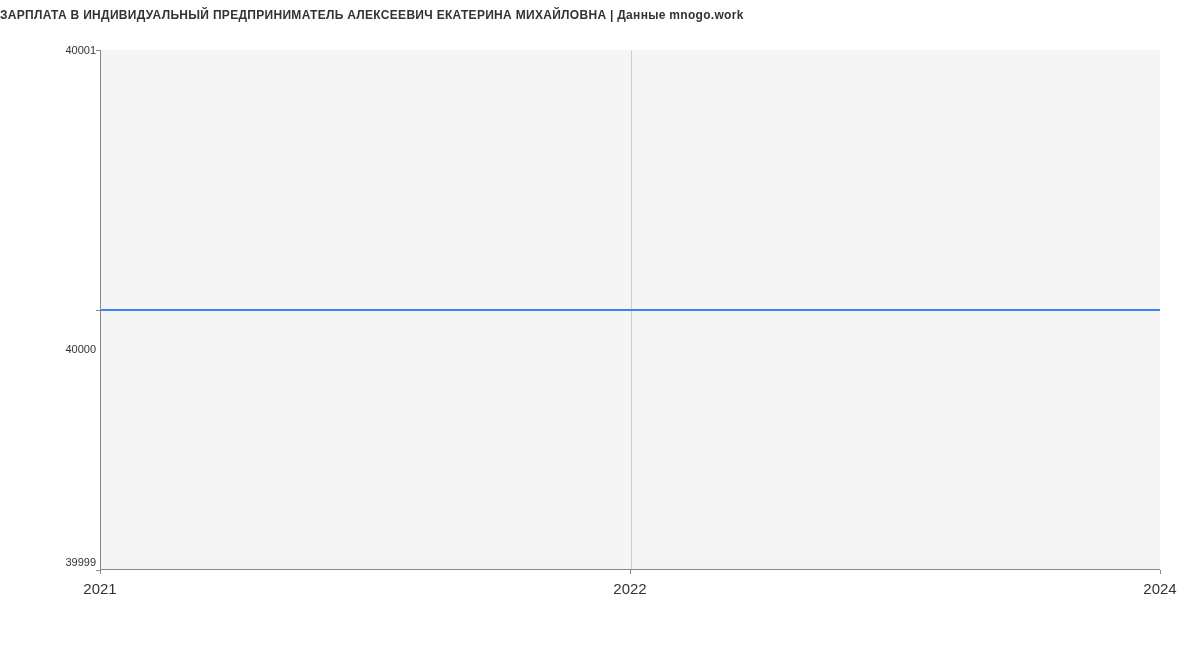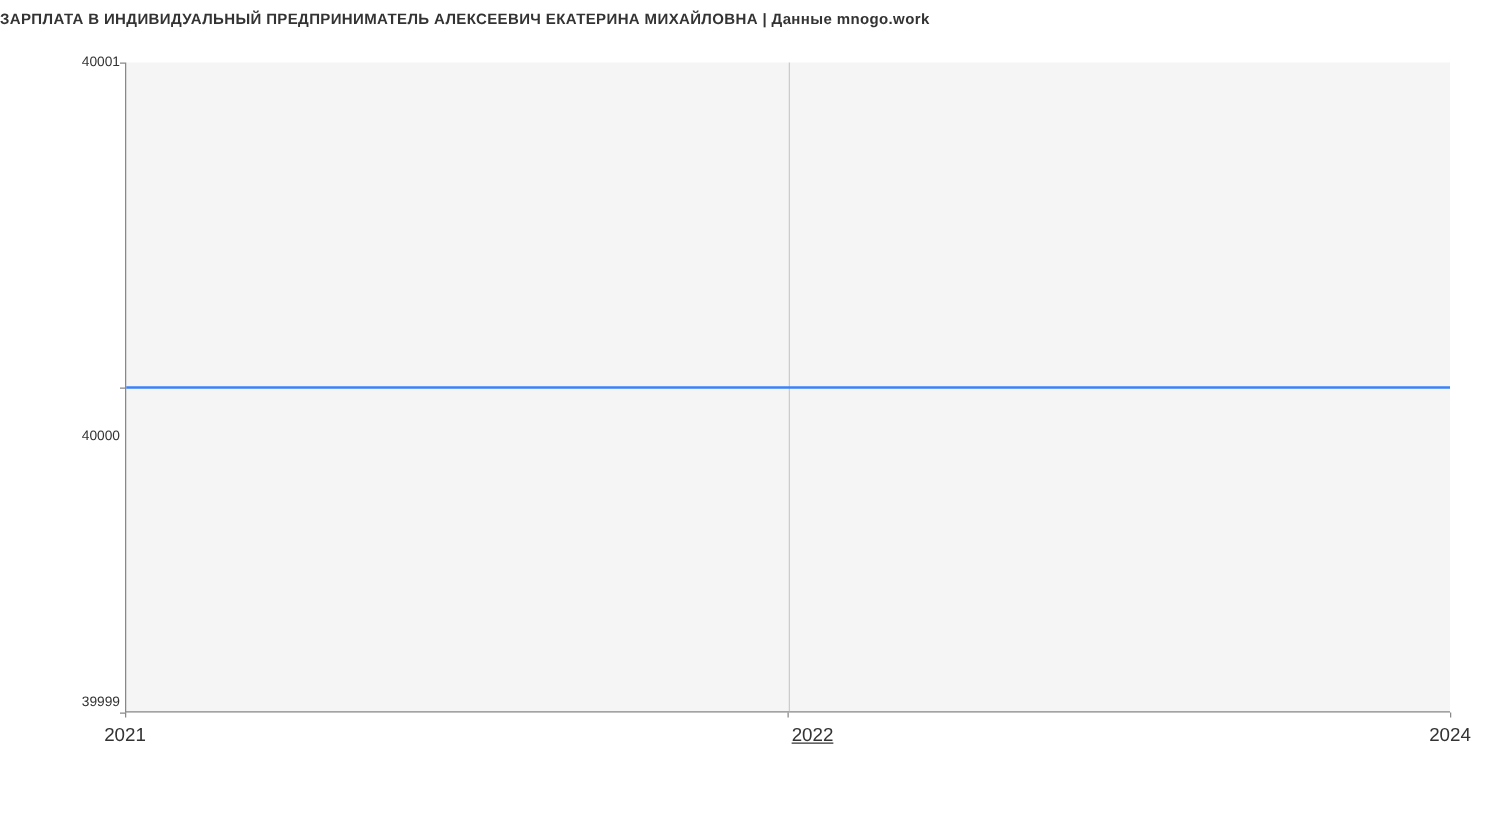--- a/index.html
+++ b/index.html
@@ -91,18 +91,18 @@
 
 <div class="y-tick-label" style="top:562px;">39999</div>
 <div class="y-tick-label" style="top:310px;margin-top:39px;">40000</div>
 <div class="y-tick-label" style="top:50px;">40001</div>
 
 <div class="y-tick-mark" style="top:570px;"></div>
 <div class="y-tick-mark" style="top:310px;"></div>
 <div class="y-tick-mark" style="top:50px;"></div>
 
 <div class="x-tick-label" style="left:100px;">2021</div>
-<div class="x-tick-label" style="left:650px;text-decoration:underline;">2022</div>
+<div class="x-tick-label" style="left:630px;">2022</div>
 <div class="x-tick-label" style="left:1160px;">2024</div>
 
 <div class="x-tick-mark" style="left:100px;"></div>
 <div class="x-tick-mark" style="left:630px;"></div>
 <div class="x-tick-mark" style="left:1160px;"></div>
 
 </body></html>

